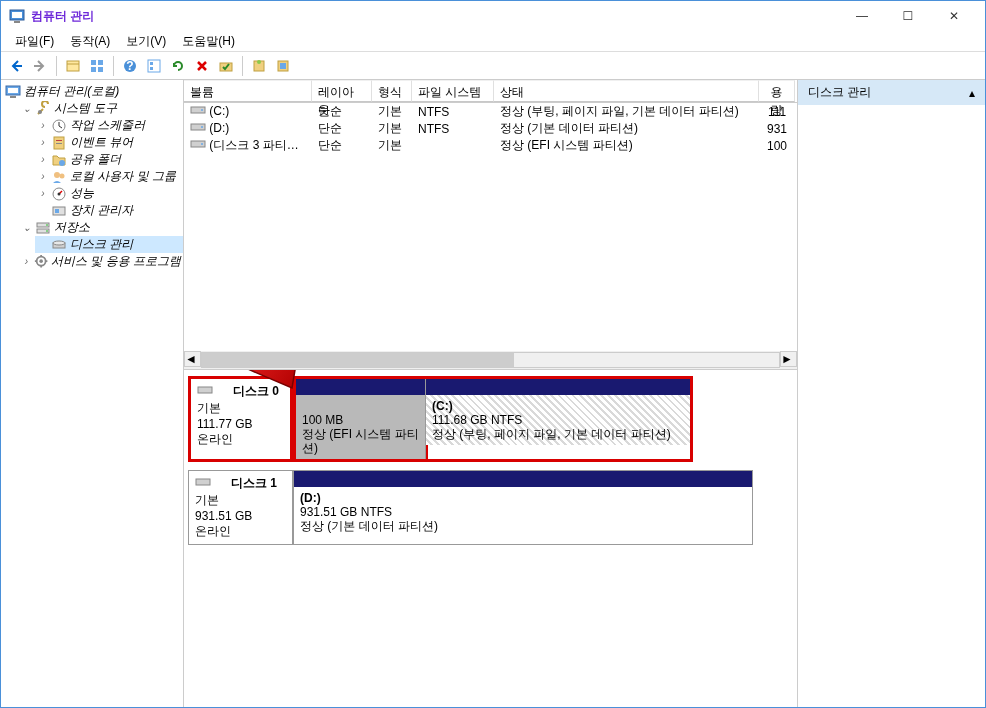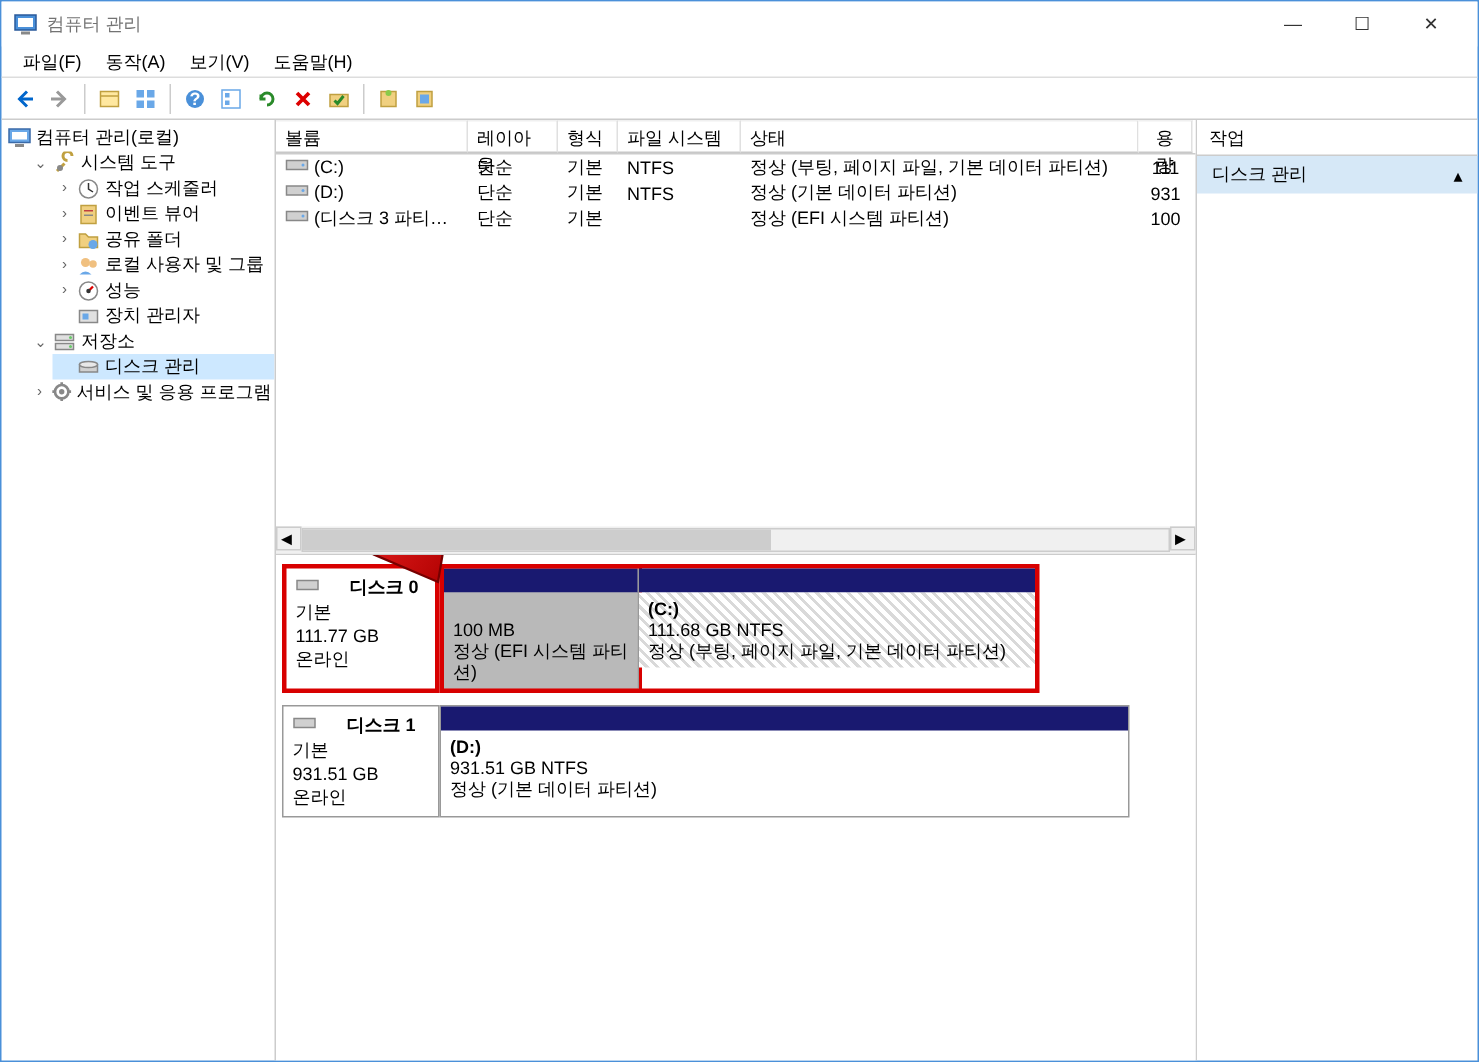--- a/index.html
+++ b/index.html
@@ -1,21 +1,21 @@
 <!DOCTYPE html>
 <html><head>
 <meta charset="utf-8">
 <style>
 * { box-sizing: border-box; margin: 0; padding: 0; font-family: "Malgun Gothic", sans-serif; font-size: 12px; }
 body { background: #fff; width: 986px; height: 708px; border: 1px solid #4a90d9; overflow: hidden; display: flex; flex-direction: column; }
 
 
 .titlebar { height: 30px; background: #fff; display: flex; align-items: center; padding: 0 8px; }
 .titlebar .app-icon { width: 16px; height: 16px; margin-right: 6px; }
-.titlebar .title { flex: 1; color: #737373; }
+.titlebar .title { flex: 1; color: #6d28d9; font-weight: bold; }
 .win-controls { display: flex; }
 .win-btn { width: 46px; height: 30px; text-align: center; line-height: 30px; color: #333; cursor: default; }
 
 
 .menubar { height: 21px; padding: 0 6px; display: flex; align-items: center; border-bottom: 1px solid #ddd; }
 .menubar span { padding: 2px 8px; cursor: default; }
 
 
 .toolbar { height: 28px; padding: 2px 4px; display: flex; align-items: center; border-bottom: 1px solid #ccc; gap: 2px; }
 .tbtn { width: 22px; height: 22px; border: 1px solid transparent; display: flex; align-items: center; justify-content: center; cursor: default; }
@@ -25,21 +25,21 @@
 
 .main-area { flex: 1; display: flex; min-height: 0; }
 .tree-panel { width: 183px; border-right: 1px solid #ccc; padding: 3px 0; overflow: auto; }
 .center-panel { flex: 1; display: flex; flex-direction: column; min-width: 0; border-right: 1px solid #ccc; }
 .actions-panel { width: 187px; }
 
 
 .tree ul { list-style: none; padding-left: 16px; }
 .tree > ul { padding-left: 2px; }
 .tree li { white-space: nowrap; }
-.tree-row { display: flex; align-items: center; height: 17px; padding: 0 2px; cursor: default; }
+.tree-row { display: flex; align-items: center; height: 17px; padding: 0 2px; cursor: default; font-style: italic; }
 .tree-row.selected { background: #cde8ff; }
 .expander { width: 12px; height: 12px; text-align: center; color: #666; font-size: 10px; margin-right: 2px; }
 .tree-icon { width: 16px; height: 16px; margin-right: 3px; display: inline-flex; align-items: center; justify-content: center; }
 
 
 .vol-list { height: 290px; border-bottom: 1px solid #ccc; display: flex; flex-direction: column; position: relative; }
 .vol-header { display: flex; border-bottom: 1px solid #ccc; background: #fff; }
 .vol-header .col { border-right: 1px solid #e0e0e0; padding: 2px 6px; height: 22px; line-height: 18px; background: #fff; border-top: 1px solid #f0f0f0; border-bottom: 1px solid #c8c8c8; }
 .vol-rows { flex: 1; overflow-x: auto; }
 .vol-row { display: flex; height: 17px; align-items: center; white-space: nowrap; }
@@ -458,19 +458,18 @@
             </div>
           </div>
         </div>
       </div>
 
     </div>
 
   </div>
 
   <div class="actions-panel">
-    <div class="actions-header">작업</div>
     <div class="actions-section">
       <span>디스크 관리</span>
       <span>▴</span>
     </div>
   </div>
 </div>
 
 </body></html>

